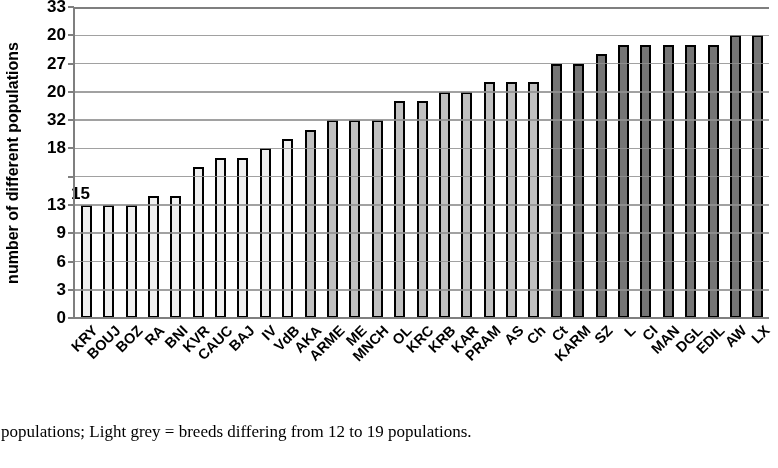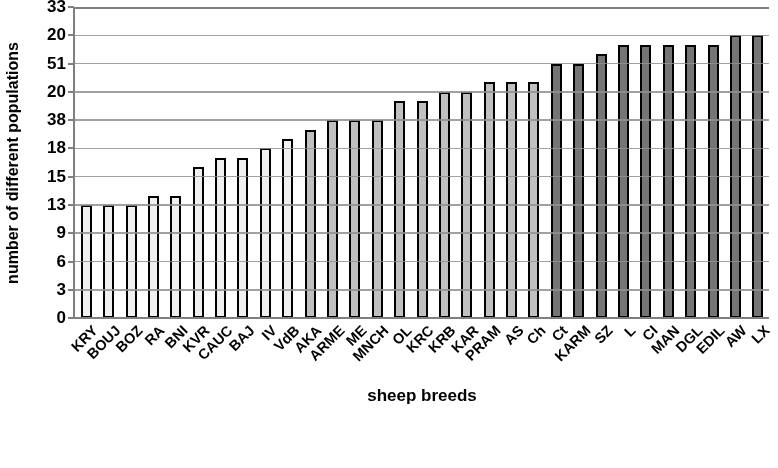--- a/index.html
+++ b/index.html
@@ -110,40 +110,39 @@
         <div class="gridline" style="top: 197.2px;"></div>
         <div class="gridline" style="top: 168.9px;"></div>
         <div class="gridline" style="top: 140.6px;"></div>
         <div class="gridline" style="top: 112.3px;"></div>
         <div class="gridline" style="top: 84.1px;"></div>
         <div class="gridline" style="top: 55.8px;"></div>
         <div class="gridline" style="top: 27.5px;"></div>
         <div class="gridline edge" style="top: 0px;"></div>
       </div>
     <div class="y-axis-line"></div>
-    <div class="x-title">sheep breeds</div>
   <div class="ylab" style="top: 308px;">0</div>
       <div class="ytick" style="top: 317px;"></div>
       <div class="ylab" style="top: 279.7px;">3</div>
       <div class="ytick" style="top: 288.7px;"></div>
       <div class="ylab" style="top: 251.5px;">6</div>
       <div class="ytick" style="top: 260.5px;"></div>
       <div class="ylab" style="top: 223.2px;">9</div>
       <div class="ytick" style="top: 232.2px;"></div>
       <div class="ylab" style="top: 194.9px;">13</div>
       <div class="ytick" style="top: 203.9px;"></div>
-      <div class="ylab" style="top: 167px;">15</div>
+      <div class="ylab" style="top: 184px; padding-left: 24px;">15</div>
       <div class="ytick" style="top: 175.6px;"></div>
       <div class="ylab" style="top: 138.4px;">18</div>
       <div class="ytick" style="top: 147.4px;"></div>
-      <div class="ylab" style="top: 110.1px;">38</div>
+      <div class="ylab" style="top: 110.1px;">32</div>
       <div class="ytick" style="top: 119.1px;"></div>
       <div class="ylab" style="top: 81.8px;">20</div>
       <div class="ytick" style="top: 90.8px;"></div>
-      <div class="ylab" style="top: 53.5px;">51</div>
+      <div class="ylab" style="top: 53.5px;">27</div>
       <div class="ytick" style="top: 62.5px;"></div>
       <div class="ylab" style="top: 25.3px;">20</div>
       <div class="ytick" style="top: 34.3px;"></div>
       <div class="ylab" style="top: -3px;">33</div>
       <div class="ytick" style="top: 6px;"></div>
       <div class="xlab" style="left: -59.8px; top: 323px;">KRY</div>
       <div class="xlab" style="left: -37.4px; top: 323px;">BOUJ</div>
       <div class="xlab" style="left: -15px; top: 323px;">BOZ</div>
       <div class="xlab" style="left: 7.4px; top: 323px;">RA</div>
       <div class="xlab" style="left: 29.7px; top: 323px;">BNI</div>
@@ -168,14 +167,15 @@
       <div class="xlab" style="left: 455.1px; top: 323px;">SZ</div>
       <div class="xlab" style="left: 477.5px; top: 323px;">L</div>
       <div class="xlab" style="left: 499.9px; top: 323px;">CI</div>
       <div class="xlab" style="left: 522.3px; top: 323px;">MAN</div>
       <div class="xlab" style="left: 544.6px; top: 323px;">DGL</div>
       <div class="xlab" style="left: 567px; top: 323px;">EDIL</div>
       <div class="xlab" style="left: 589.4px; top: 323px;">AW</div>
       <div class="xlab" style="left: 611.8px; top: 323px;">LX</div>
     </div>
   <div class="caption">
+    <div>populations; Light grey = breeds differing from 12 to 19 populations.</div>
   </div>
 </div>
 
 </body></html>

